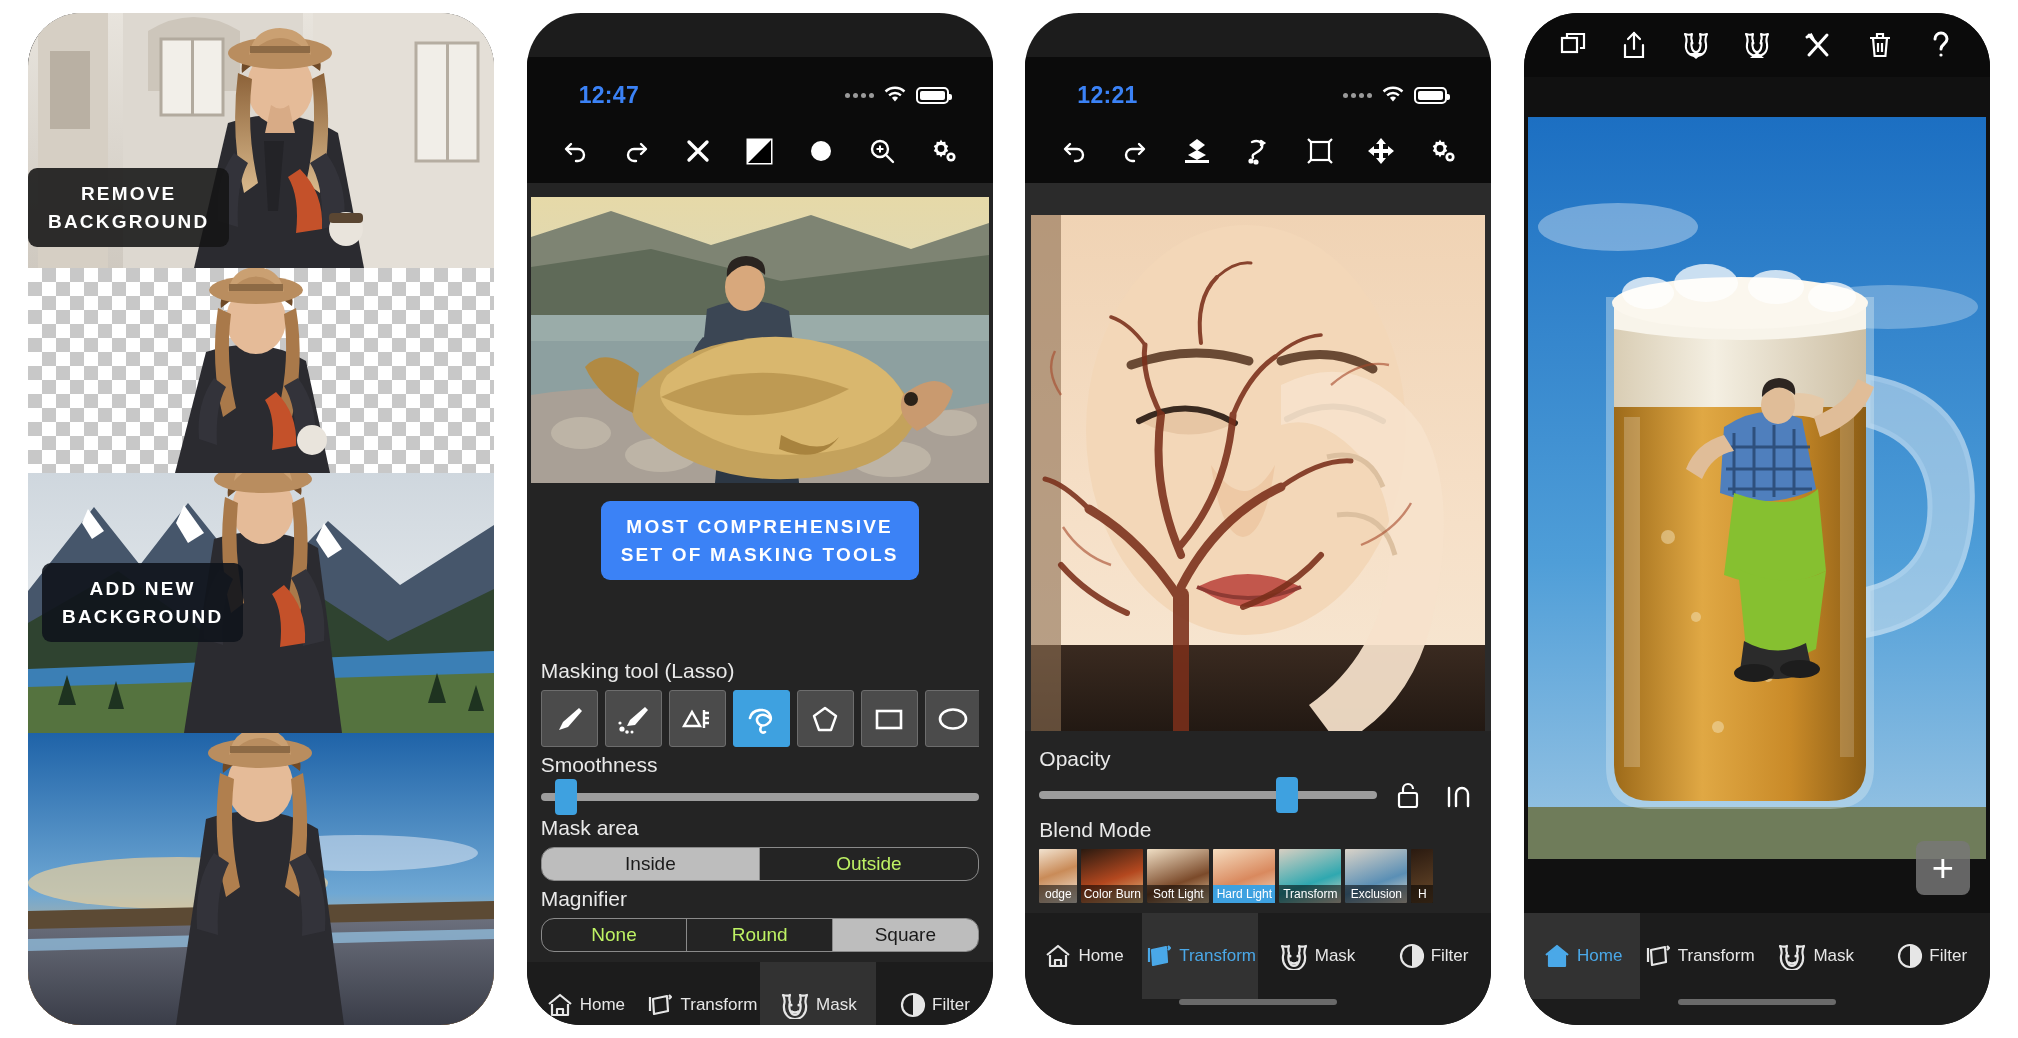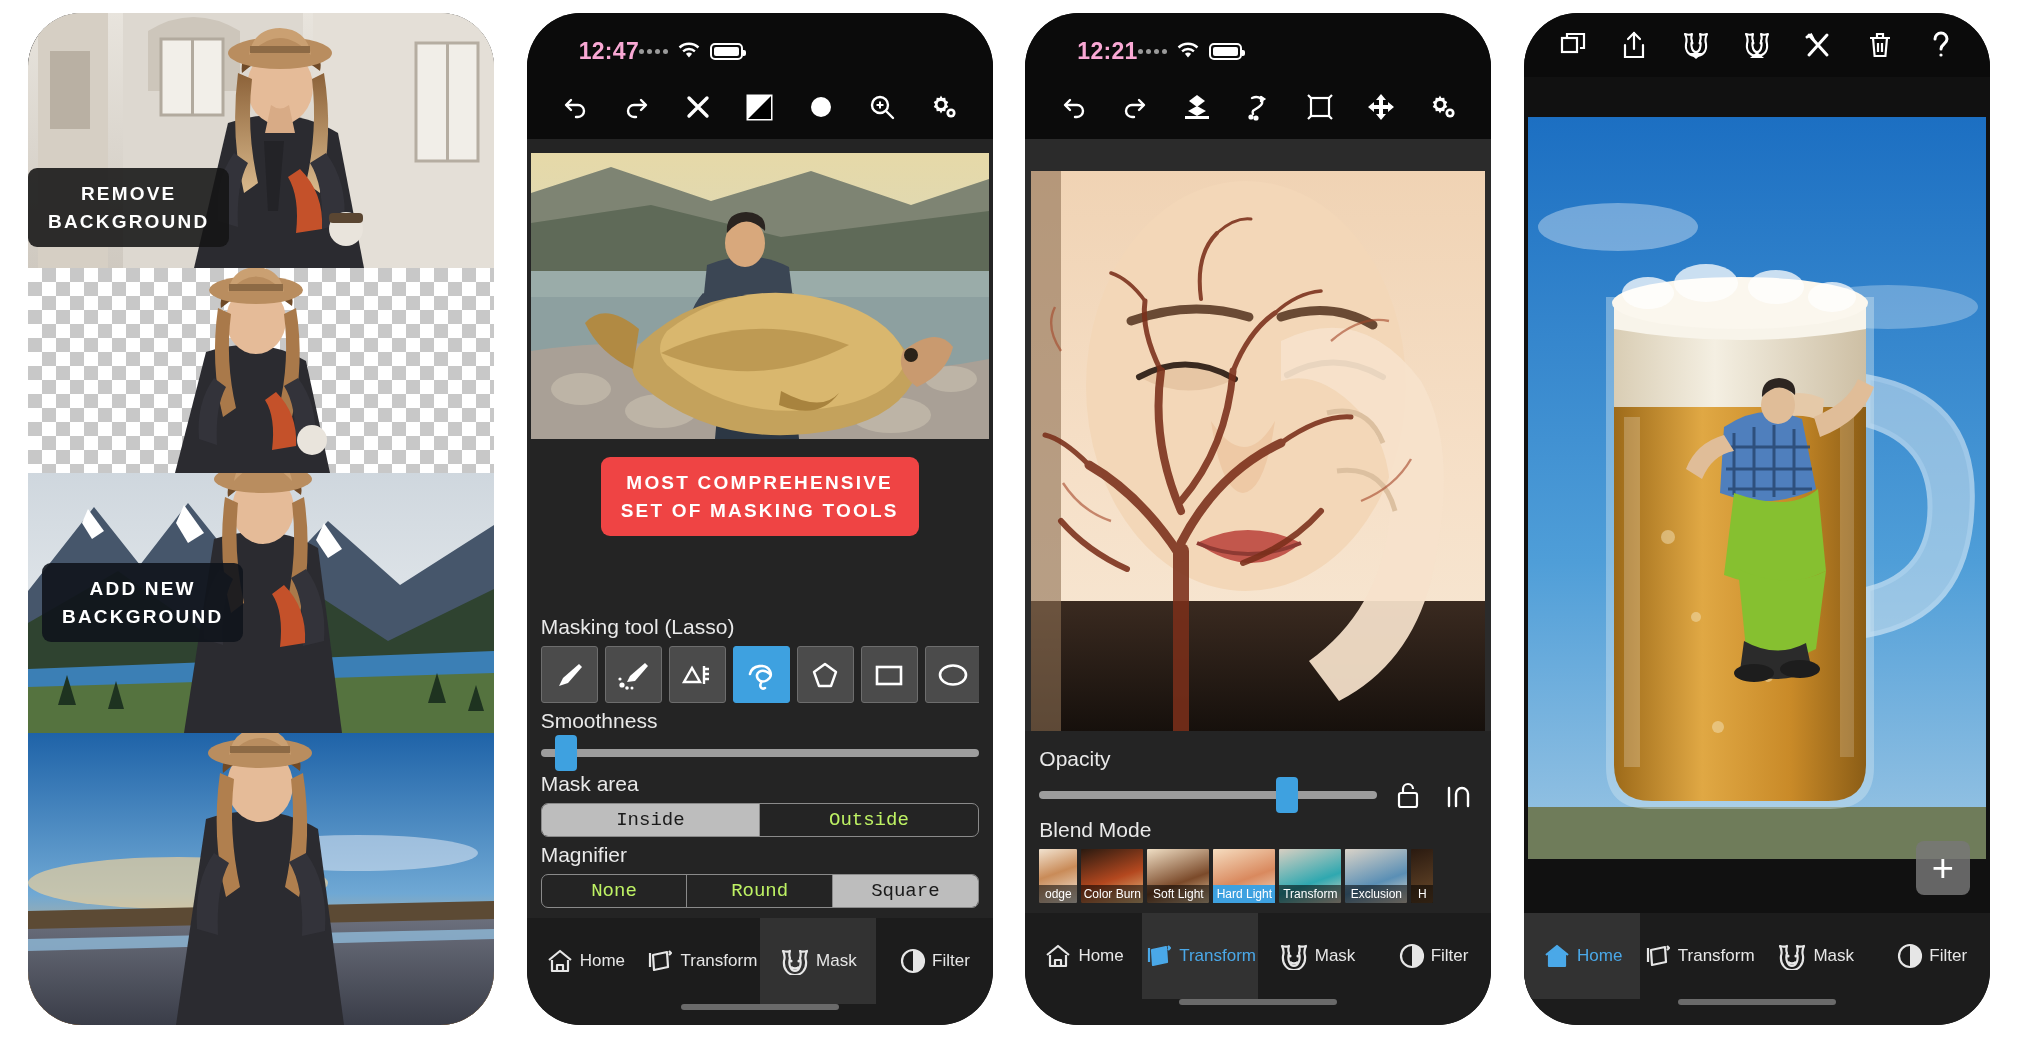--- a/index.html
+++ b/index.html
@@ -30,24 +30,25 @@
   }
   .phone.p1 { width: 466px; }
   .phone-inner { position: absolute; inset: 0; display: flex; flex-direction: column; }
 
   
   .statusbar {
     height: 62px;
     background: #0b0b0b;
     display: flex;
     align-items: center;
-    justify-content: flex-start;
+    justify-content: space-between;
     padding: 14px 44px 0 52px;
-    color: #f9a8d4;
+    color: #3b82f6;
     flex: 0 0 auto;
+    margin-top: 44px;
   }
   .status-time { font-size: 23px; font-weight: bold; letter-spacing: .3px; }
   .status-right { display: flex; align-items: center; gap: 9px; }
   .dots { display: flex; gap: 3px; align-items: flex-end; }
   .dots i { display: block; width: 5px; height: 5px; background: #9a9a9a; border-radius: 50%; }
   .wifi { width: 24px; height: 18px; position: relative; }
   .batt {
     width: 33px; height: 17px; border: 2px solid #fff; border-radius: 5px;
     position: relative;
   }
@@ -114,35 +115,34 @@
     display: flex; align-items: center; justify-content: center;
   }
   .tool.sel { background: #3ea1e0; border-color: #3ea1e0; }
   .slider { position: relative; height: 26px; display: flex; align-items: center; }
   .slider .track { width: 100%; height: 8px; border-radius: 4px; background: #9d9d9d; }
   .slider .knob {
     position: absolute; width: 22px; height: 36px; border-radius: 4px;
     background: #3ea1e0;
   }
   .seg {
-    display: flex; border: 1px solid #8a8a8a; border-radius: 7px; overflow: hidden;
+    display: flex; border: 1px solid #8a8a8a; border-radius: 13px; overflow: hidden;
     height: 34px;
-    font-family: Liberation Mono, monospace;
   }
   .seg > div {
     flex: 1 1 0; display: flex; align-items: center; justify-content: center;
     color: #bef264; font-size: 19px; border-right: 1px solid #8a8a8a;
   }
   .seg > div:last-child { border-right: none; }
   .seg > div.on { background: #bdbdbd; color: #1a1a1a; }
 
   
   .promo {
     position: absolute;
-    background: #ef4444;
+    background: #3b82f6;
     color: #fff;
     font-weight: bold;
     font-size: 19px;
     letter-spacing: 2.2px;
     line-height: 1.45;
     text-align: center;
     padding: 12px 20px;
     border-radius: 9px;
   }
   .promo.p1a { left: 0; top: 155px; text-align: center; background: rgba(20,20,20,.88); }

